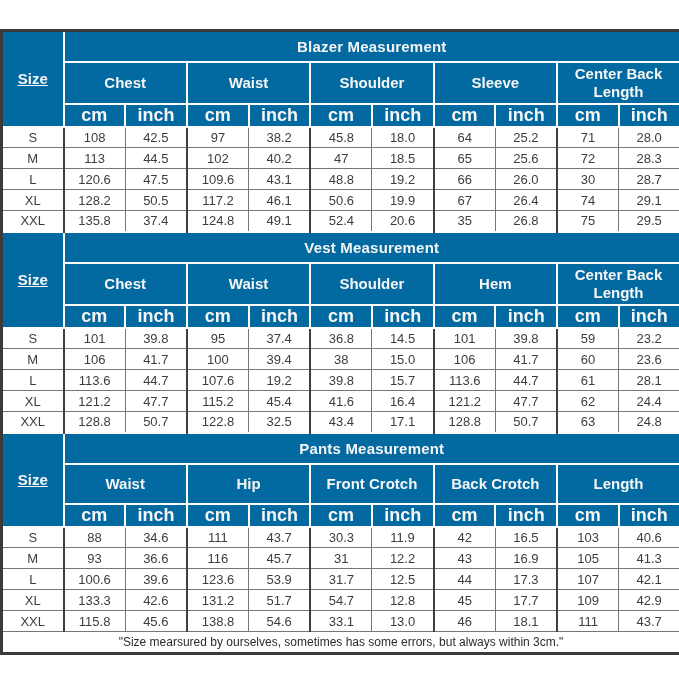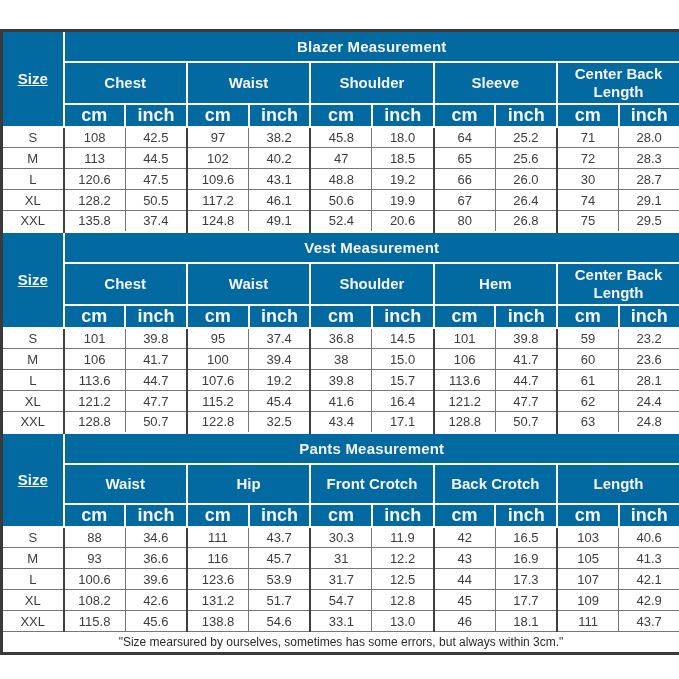--- a/index.html
+++ b/index.html
@@ -140,21 +140,21 @@
           <td class="val">29.1</td>
         </tr>
         <tr>
           <td class="size-td">XXL</td>
           <td class="val gb">135.8</td>
           <td class="val">37.4</td>
           <td class="val gb">124.8</td>
           <td class="val">49.1</td>
           <td class="val gb">52.4</td>
           <td class="val">20.6</td>
-          <td class="val gb">80</td>
+          <td class="val gb">35</td>
           <td class="val">26.8</td>
           <td class="val gb">75</td>
           <td class="val">29.5</td>
         </tr>
       </tbody>
     <tbody>
         <tr>
           <th class="hdr size-head" rowspan="3">Size</th>
           <th class="hdr title-cell" colspan="10">Vest Measurement</th>
         </tr>
@@ -301,21 +301,21 @@
           <td class="val">53.9</td>
           <td class="val gb">31.7</td>
           <td class="val">12.5</td>
           <td class="val gb">44</td>
           <td class="val">17.3</td>
           <td class="val gb">107</td>
           <td class="val">42.1</td>
         </tr>
         <tr>
           <td class="size-td">XL</td>
-          <td class="val gb">108.2</td>
+          <td class="val gb">133.3</td>
           <td class="val">42.6</td>
           <td class="val gb">131.2</td>
           <td class="val">51.7</td>
           <td class="val gb">54.7</td>
           <td class="val">12.8</td>
           <td class="val gb">45</td>
           <td class="val">17.7</td>
           <td class="val gb">109</td>
           <td class="val">42.9</td>
         </tr>

